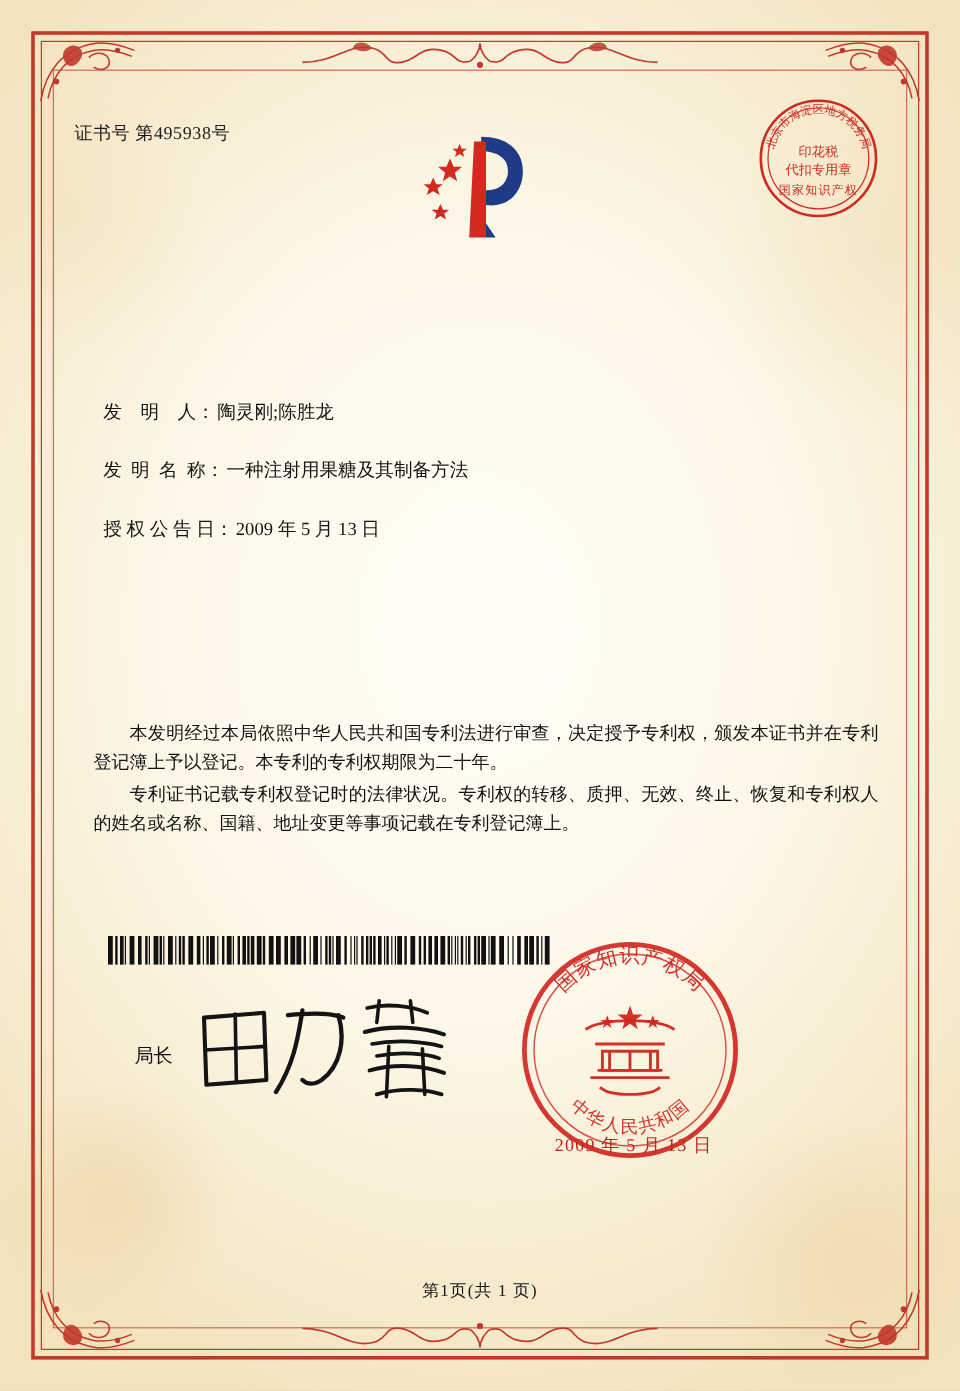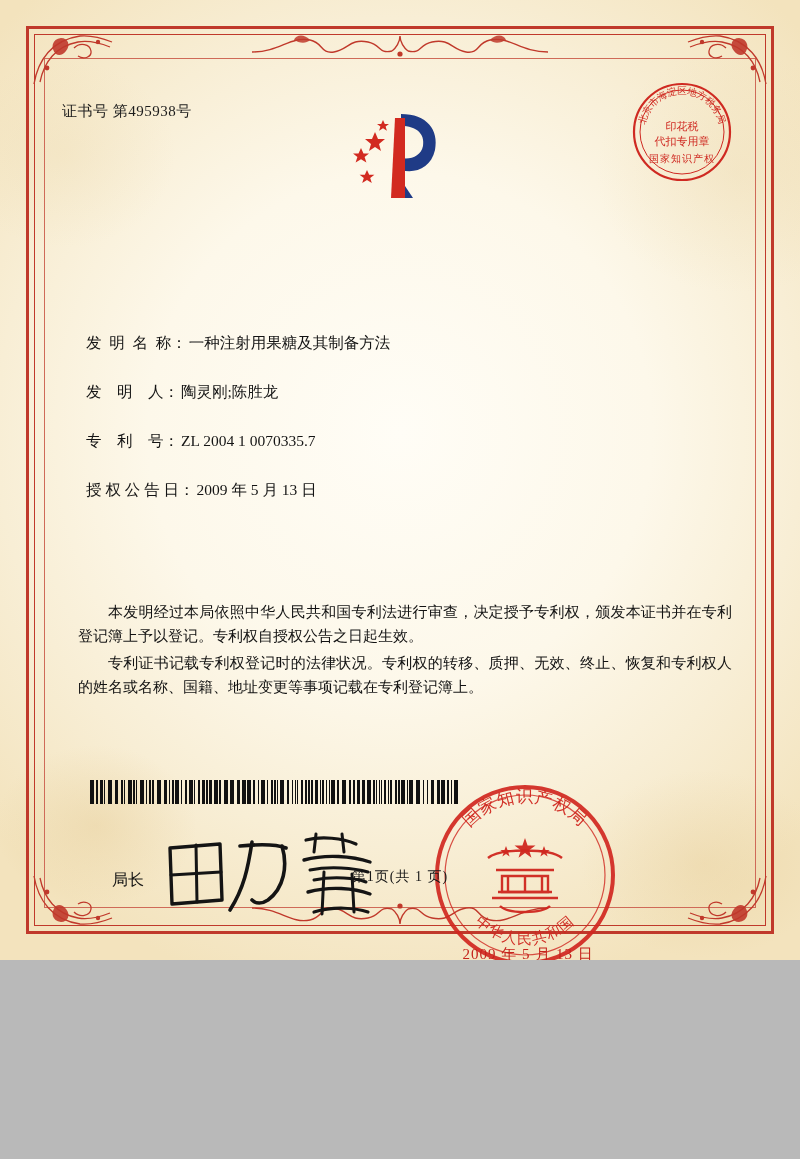--- a/index.html
+++ b/index.html
@@ -6,21 +6,21 @@
     margin: 0;
     padding: 0;
     background: #b9b9b9;
   }
   body {
     font-family: "Liberation Serif", serif;
   }
   .page {
     position: relative;
     width: 800px;
-    height: 960px;
+    height: 1159px;
     overflow: hidden;
     background:
       radial-gradient(ellipse 70% 60% at 50% 45%, #fffdf6 0%, #fdf8ea 45%, #f8eed5 72%, #f3e3bd 100%),
       linear-gradient(160deg, #fffdf7 0%, #fbf4e4 55%, #f1dcae 100%);
   }
   
   .paper-tex {
     position: absolute;
     inset: 0;
     background:
@@ -306,39 +306,35 @@
         </text>
         <text x="52" y="50" text-anchor="middle" font-family="Liberation Serif, serif" font-size="11" fill="currentColor">印花税</text>
         <text x="52" y="65" text-anchor="middle" font-family="Liberation Serif, serif" font-size="11" fill="currentColor">代扣专用章</text>
         <text x="52" y="82" text-anchor="middle" font-family="Liberation Serif, serif" font-size="10" fill="currentColor" letter-spacing="1">国家知识产权</text>
       </svg>
     </div>
 
 
     <div class="fields">
       <div class="field-row">
-        <span class="field-label">发  明  名  称：</span>
-        <span class="field-value">一种注射用果糖及其制备方法</span>
-      </div>
-      <div class="field-row">
         <span class="field-label">发    明    人：</span>
         <span class="field-value">陶灵刚;陈胜龙</span>
       </div>
       <div class="field-row">
-        <span class="field-label">专    利    号：</span>
-        <span class="field-value">ZL 2004 1 0070335.7</span>
+        <span class="field-label">发  明  名  称：</span>
+        <span class="field-value">一种注射用果糖及其制备方法</span>
       </div>
       <div class="field-row">
         <span class="field-label">授 权 公 告 日：</span>
         <span class="field-value">2009 年 5 月 13 日</span>
       </div>
     </div>
 
     <div class="paragraphs">
-      <p>本发明经过本局依照中华人民共和国专利法进行审查，决定授予专利权，颁发本证书并在专利登记簿上予以登记。专利权自授权公告之日起生效。</p>
+      <p>本发明经过本局依照中华人民共和国专利法进行审查，决定授予专利权，颁发本证书并在专利登记簿上予以登记。本专利的专利权期限为二十年。</p>
       <p>专利证书记载专利权登记时的法律状况。专利权的转移、质押、无效、终止、恢复和专利权人的姓名或名称、国籍、地址变更等事项记载在专利登记簿上。</p>
     </div>
 
     <div class="barcode" id="barcode">
         <i style="width: 4px; margin-right: 2px;"></i>
         <i style="width: 2px; margin-right: 2px;"></i>
         <i style="width: 3px; margin-right: 1px;"></i>
         <i style="width: 1px; margin-right: 3px;"></i>
         <i style="width: 4px; margin-right: 3px;"></i>
         <i style="width: 3px; margin-right: 3px;"></i>

